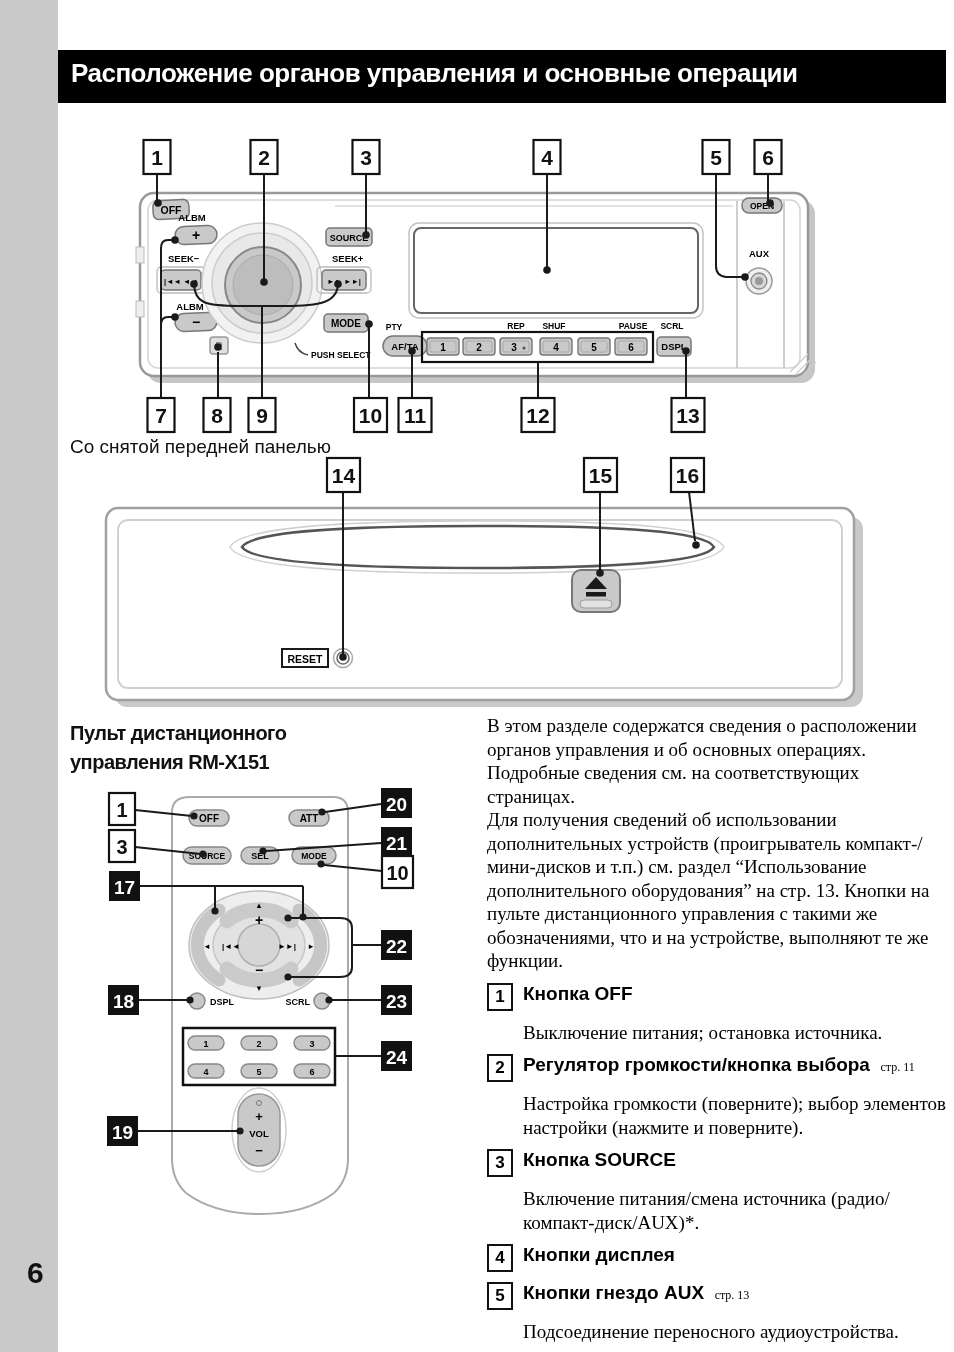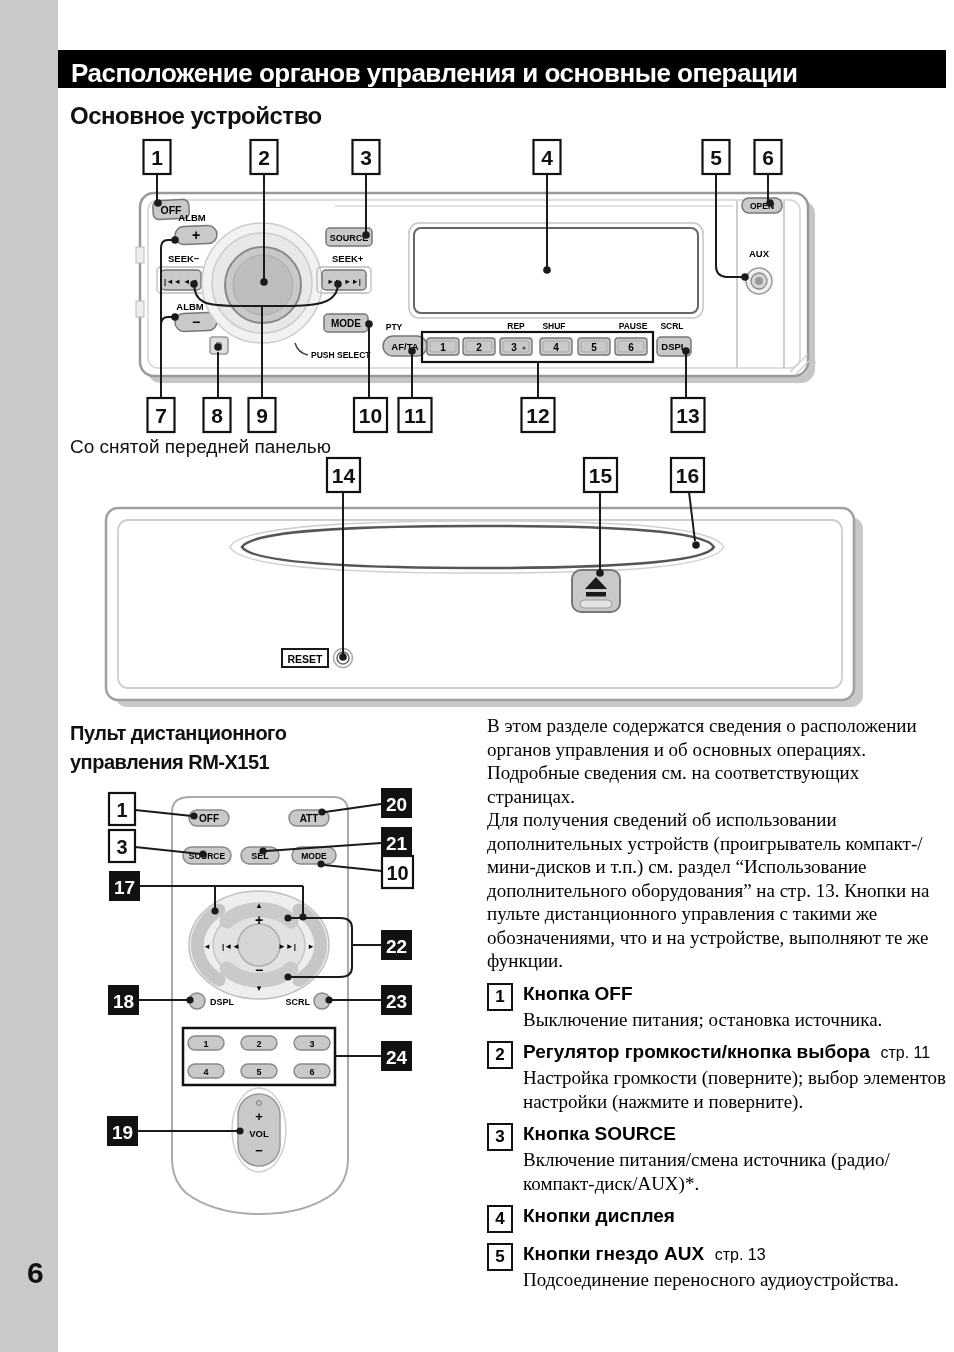--- a/index.html
+++ b/index.html
@@ -1,52 +1,51 @@
 <!DOCTYPE html>
 <html><head>
 <meta charset="utf-8">
 <style>
   html,body{margin:0;padding:0;background:#fff;}
   .page{position:relative;width:954px;height:1352px;background:#ffffff;overflow:hidden;
         font-family:"Liberation Sans",sans-serif;color:#111;}
   .side-strip{position:absolute;left:0;top:0;width:58px;height:1352px;background:#c9c9c9;}
   .page-num{position:absolute;left:27px;top:1256px;font-size:30px;font-weight:bold;color:#111;}
-  .header-bar{position:absolute;left:58px;top:50px;width:888px;height:38px;background:#000;}
+  .header-bar{position:absolute;left:58px;top:50px;width:888px;height:53px;background:#000;}
   .header-bar span{display:block;color:#fff;font-weight:bold;font-size:26px;line-height:47px;
         padding-left:13px;letter-spacing:-0.5px;white-space:nowrap;}
   .h-main{position:absolute;left:70px;top:102px;font-size:24px;font-weight:bold;letter-spacing:-0.5px;}
   .h-panel{position:absolute;left:70px;top:436px;font-size:19px;font-weight:normal;}
   .h-remote{position:absolute;left:70px;top:719px;font-size:20px;font-weight:bold;line-height:29px;letter-spacing:-0.5px;}
   svg{position:absolute;}
   svg text{font-family:"Liberation Sans",sans-serif;}
   .right-col{position:absolute;left:487px;top:714px;width:462px;
         font-family:"Liberation Serif",serif;font-size:19px;line-height:23.5px;color:#000;}
   .right-col p{margin:0;}
   .item{display:flex;margin-top:9px;}
   .item .numbox{flex:0 0 auto;width:22px;height:24px;border:2px solid #111;background:#fff;
         font-family:"Liberation Sans",sans-serif;font-weight:bold;font-size:17px;line-height:24px;
         text-align:center;margin-right:10px;margin-top:1px;}
   .item .body{flex:1;}
   .item .title{font-family:"Liberation Sans",sans-serif;font-weight:bold;font-size:19px;line-height:24px;}
-  .item .pref{font-family:Liberation Sans, sans-serif;font-weight:normal;font-size:16px;}
-  .item .desc{margin-top:1px;}
+  .item .pref{font-family:Liberation Serif, serif;font-weight:normal;font-size:12px;}
+  .item .desc{margin-top:13px;}
   .item .desc:empty{display:none;}
 </style>
 </head>
 <body>
 
 <div class="page">
   <div class="side-strip"></div>
   <div class="page-num">6</div>
 
   <div class="header-bar">
     <span>Расположение органов управления и основные операции</span>
   </div>
 
-  <div class="h-main">Основное устройство</div>
 
   <svg style="left:60px;top:135px" width="860" height="300" viewBox="60 135 860 300">
 
     <g>
       <rect x="147" y="200" width="668" height="183" rx="14" fill="#c6c6c6"></rect>
       <rect x="140" y="193" width="668" height="183" rx="14" fill="#ffffff" stroke="#999" stroke-width="2.5"></rect>
       <rect x="148" y="200" width="652" height="168" rx="10" fill="none" stroke="#d4d4d4" stroke-width="1.5"></rect>
       <line x1="335" y1="206" x2="733" y2="206" stroke="#d8d8d8" stroke-width="1.5"></line>
       <line x1="737" y1="201" x2="737" y2="368" stroke="#c9c9c9" stroke-width="1.8"></line>
       <line x1="784" y1="201" x2="784" y2="368" stroke="#c9c9c9" stroke-width="1.8"></line>

